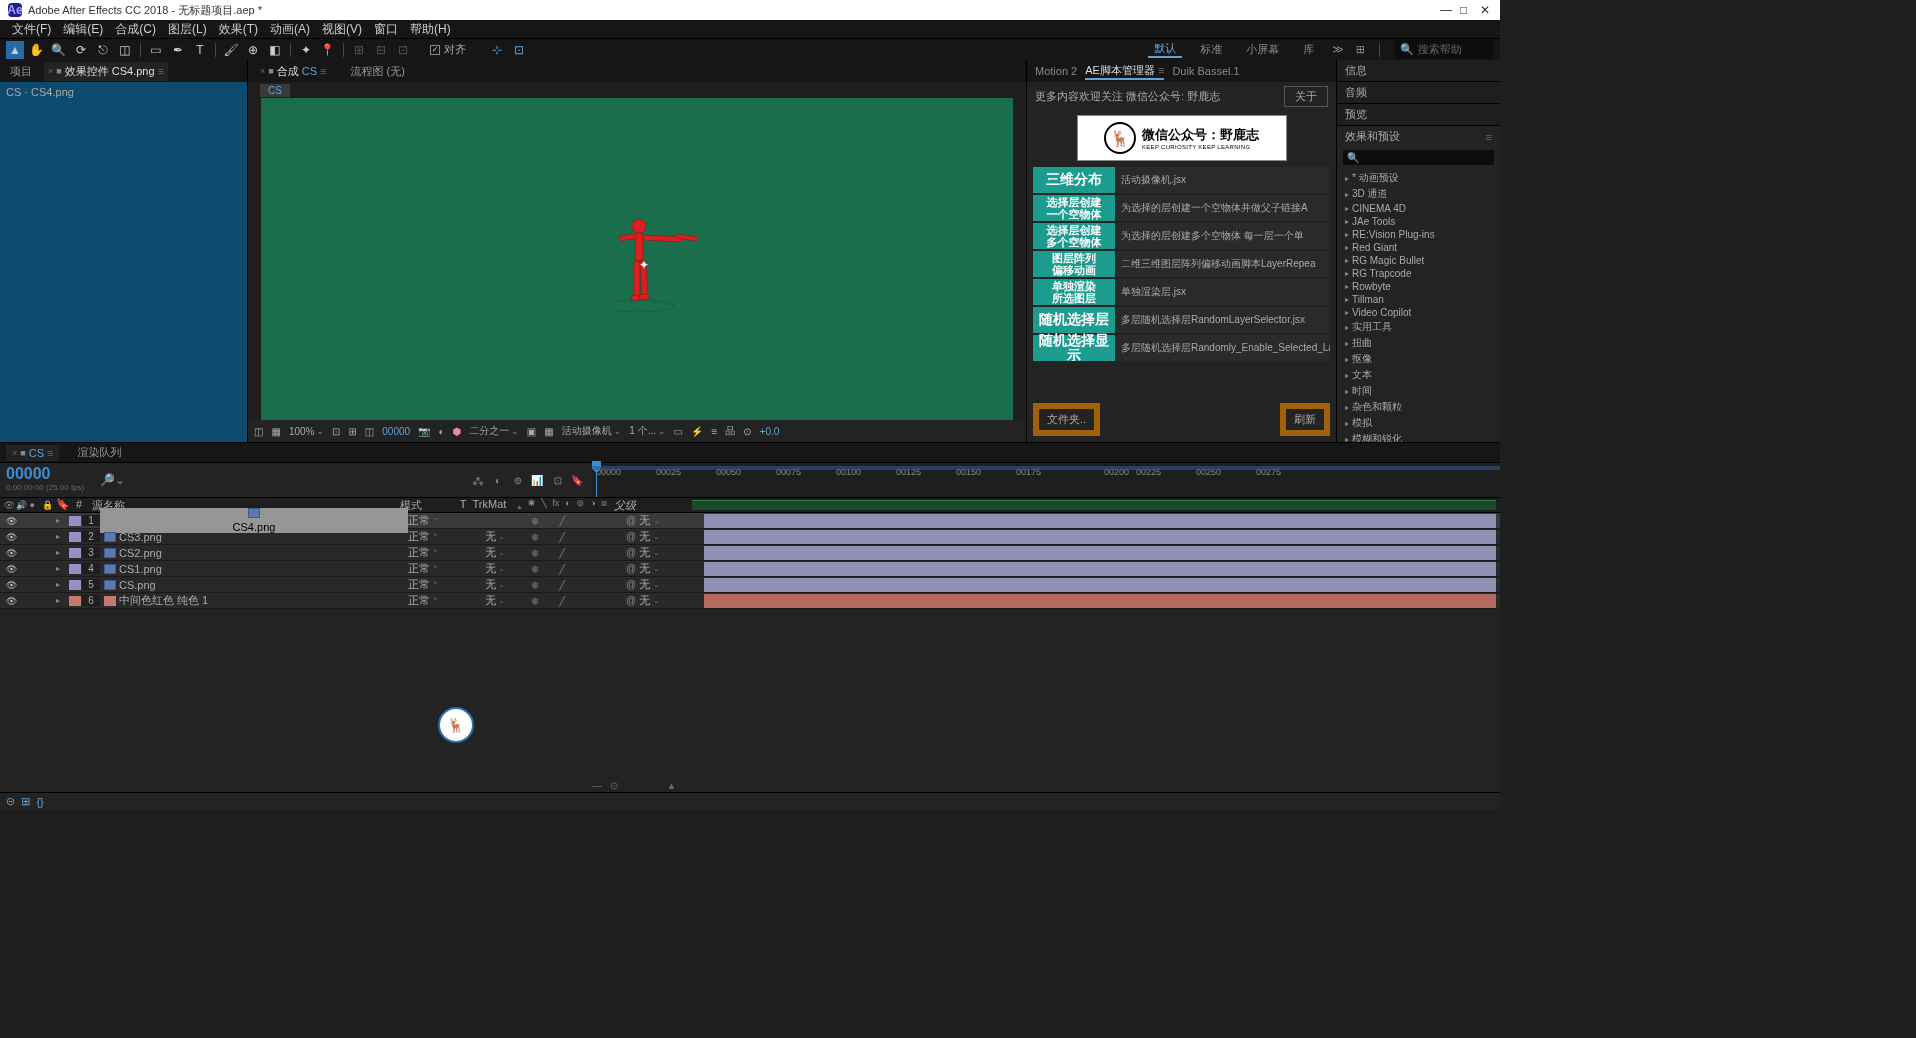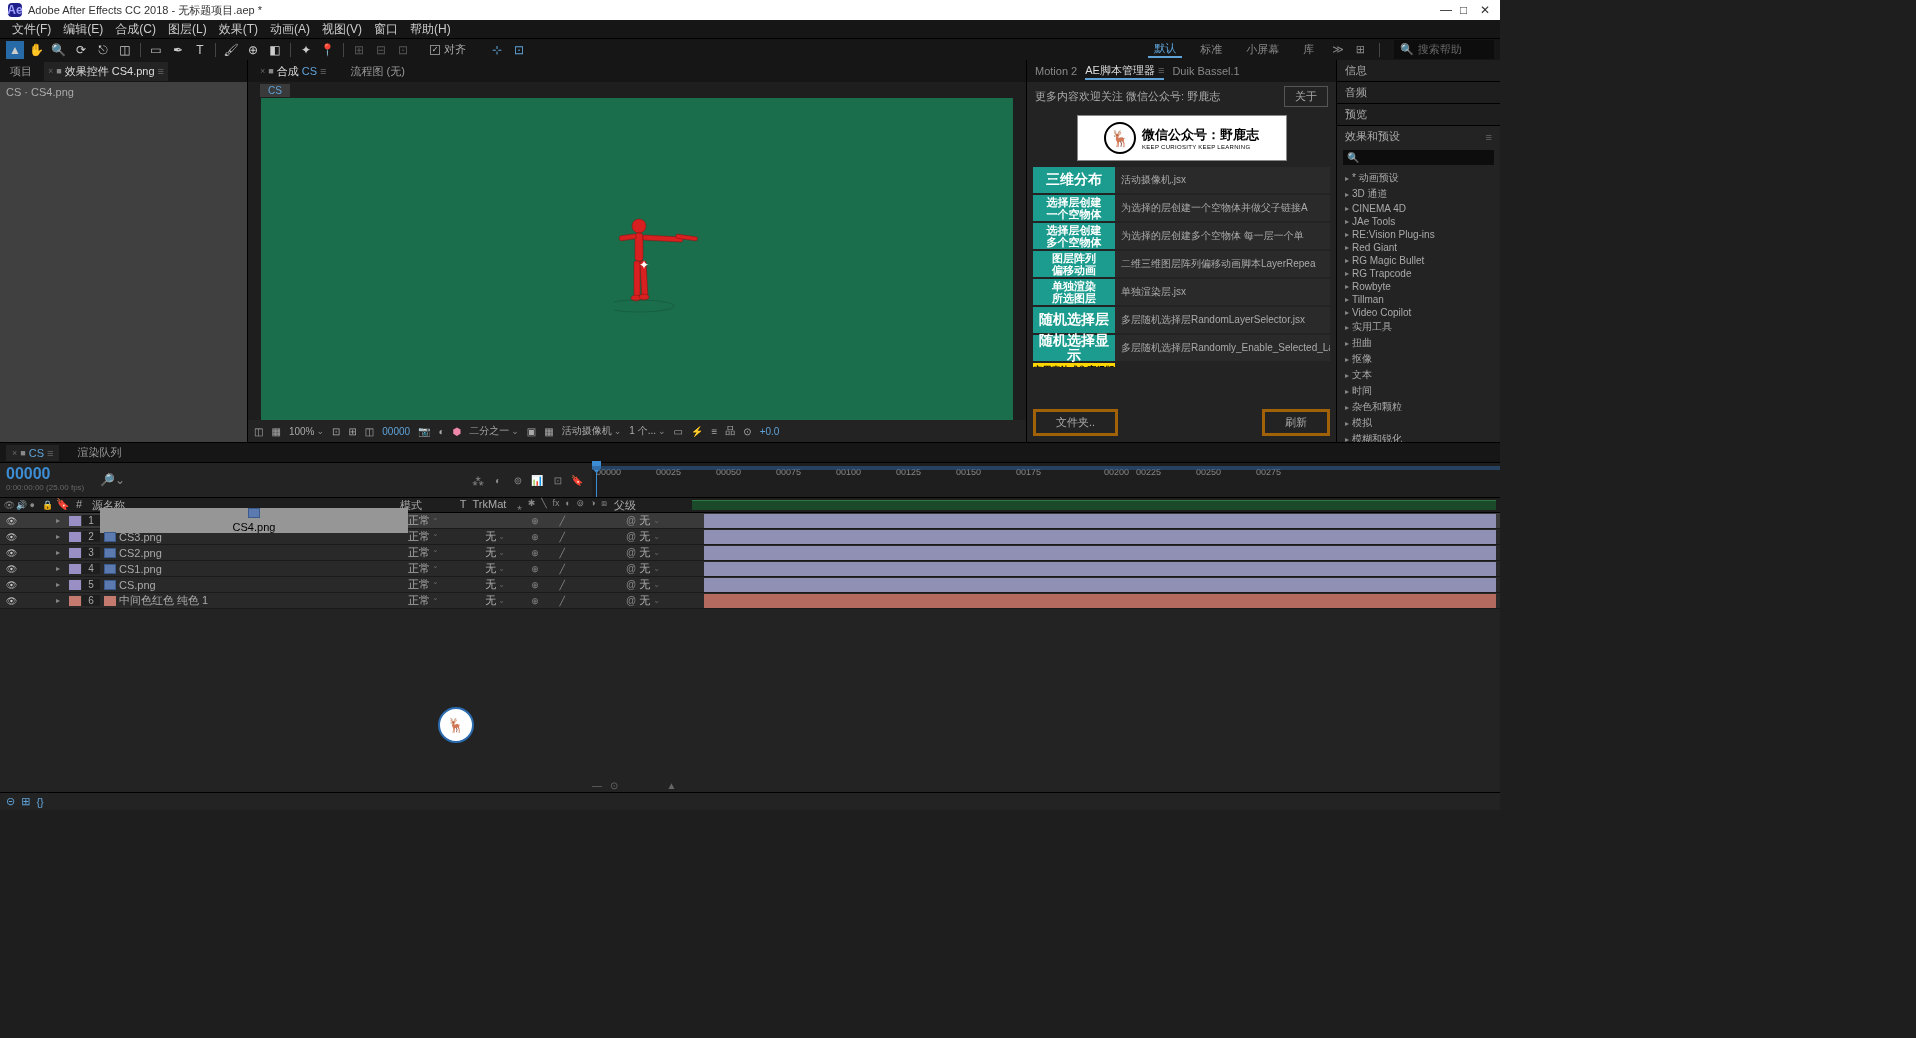--- a/index.html
+++ b/index.html
@@ -17,21 +17,21 @@
 .toolbar .right-tools { margin-left:auto; display:flex; gap:12px; align-items:center; }
 .workspace-tab { color:#888; padding:0 6px; }
 .workspace-tab.active { color:#5fa3d9; border-bottom:2px solid #5fa3d9; }
 .search-help { background:#0d0d0d; padding:2px 6px; width:100px; display:flex; align-items:center; gap:4px; }
 .main-area { display:flex; height:382px; }
 .left-panel { width:248px; background:#232323; border-right:1px solid #000; display:flex; flex-direction:column; }
 .panel-tabs { background:#161616; height:22px; display:flex; align-items:center; padding:0 6px; gap:8px; }
 .panel-tabs .tab { padding:2px 4px; color:#999; display:flex; align-items:center; gap:3px; }
 .panel-tabs .tab.active { background:#232323; color:#ddd; }
 .panel-tabs .tab .x-icn { color:#666; font-size:9px; }
-.panel-content { flex:1; padding:4px 6px; background:#404040; }
+.panel-content { flex:1; padding:4px 6px; background:#0c4a6e; }
 .center-panel { flex:1; background:#161616; display:flex; flex-direction:column; }
 .comp-tabs { background:#161616; height:22px; display:flex; align-items:center; padding:0 6px; gap:12px; }
 .comp-tabs .tab { padding:2px 6px; color:#999; display:flex; align-items:center; gap:3px; }
 .comp-tabs .tab.active { color:#ddd; }
 .comp-breadcrumb { background:#1e1e1e; height:16px; padding:0 12px; display:flex; align-items:center; }
 .comp-breadcrumb span { background:#3a3a3a; padding:1px 8px; color:#5fa3d9; font-size:10px; }
 .viewport { flex:1; background:#1e1e1e; display:flex; align-items:center; justify-content:center; position:relative; }
 .viewport-canvas { width:752px; height:322px; background:#1b6e4c; position:relative; overflow:hidden; }
 .figure { position:absolute; left:353px; top:120px; }
 .viewport-controls { background:#232323; height:22px; display:flex; align-items:center; padding:0 6px; gap:8px; font-size:10px; color:#aaa; }
@@ -46,21 +46,21 @@
 .wechat-banner .deer-logo { width:32px; height:32px; border:2px solid #000; border-radius:50%; display:flex; align-items:center; justify-content:center; font-size:16px; }
 .wechat-banner .wtxt { display:flex; flex-direction:column; }
 .wechat-banner .wtxt .main { font-size:13px; font-weight:bold; }
 .wechat-banner .wtxt .sub { font-size:6px; letter-spacing:0.3px; }
 .script-list { flex:1; overflow:auto; padding:0 2px; }
 .script-item { display:flex; margin:2px 4px; height:26px; }
 .script-btn { width:82px; background:#1b9c8e; color:#fff; display:flex; align-items:center; justify-content:center; font-size:11px; font-weight:bold; text-align:center; line-height:1.1; }
 .script-btn.big { font-size:14px; }
 .script-desc { flex:1; padding:4px 6px; background:#2a2a2a; color:#aaa; font-size:10px; display:flex; align-items:center; overflow:hidden; white-space:nowrap; }
 .script-footer { display:flex; justify-content:space-between; padding:6px; }
-.script-footer .btn { border:3px solid #a16207; padding:3px 20px;margin-top:36px; }
+.script-footer .btn { border:6px solid #a16207; padding:3px 8px;margin-top:36px; }
 .far-right { width:164px; background:#232323; border-left:1px solid #000; display:flex; flex-direction:column; }
 .far-right .section { background:#1e1e1e; padding:3px 8px; border-bottom:1px solid #000; }
 .effects-header { display:flex; align-items:center; justify-content:space-between; padding:3px 8px; background:#232323; }
 .effects-search { margin:3px 6px; background:#0d0d0d; padding:2px 4px; display:flex; align-items:center; gap:4px; }
 .effects-tree { flex:1; overflow:auto; padding:2px 0; }
 .tree-item { padding:1px 8px; color:#aaa; font-size:10px; display:flex; align-items:center; gap:3px; }
 .tree-item::before { content:"▸"; font-size:8px; color:#888; }
 .timeline-area { height:350px; display:flex; flex-direction:column; background:#1e1e1e; border-top:1px solid #000; }
 .tl-tabs { background:#161616; height:20px; display:flex; align-items:center; padding:0 6px; gap:12px; border-bottom:1px solid #000; }
 .tl-tabs .tab { padding:2px 6px; color:#999; display:flex; align-items:center; gap:3px; }
@@ -80,21 +80,21 @@
 .playhead::before { content:""; position:absolute; top:-2px; left:-4px; width:9px; height:12px; background:#3d8dd4; clip-path:polygon(0 0,100% 0,100% 60%,50% 100%,0 60%); }
 .tl-columns { display:flex; height:16px; background:#1e1e1e; border-top:1px solid #000; border-bottom:1px solid #000; }
 .tl-col-switches { width:56px; display:flex; align-items:center; justify-content:space-around; padding:0 2px; }
 .tl-col-switches .sw-icn { width:10px; height:10px; color:#888; font-size:9px; }
 .tl-col-label { width:14px; }
 .tl-col-num { width:18px; text-align:center; }
 .tl-col-name { flex:0 0 308px; padding:0 4px; }
 .tl-col-mode { width:56px; padding:0 4px; }
 .tl-col-trkmat { width:62px; padding:0 4px; text-align:center; }
 .tl-col-sw2 { width:96px; display:flex; justify-content:space-around; }
-.tl-col-parent { width:78px; padding:0 4px; }
+.tl-col-parent { width:78px; padding:0 4px;font-style:italic; }
 .tl-col-track { flex:1; }
 .layer-row { display:flex; height:16px; align-items:center; background:#292929; border-bottom:1px solid #1a1a1a; }
 .layer-row.selected { background:#3a3a3a; }
 .layer-row.selected .name-cell { background:#969696; color:#000;flex-direction:column; }
 .lr-switches { width:56px; display:flex; align-items:center; justify-content:space-around; }
 .lr-eye { width:10px; font-size:9px; color:#ccc; }
 .lr-twirl { width:12px; color:#888; font-size:8px; }
 .lr-label { width:12px; height:10px; margin:0 1px; }
 .lr-num { width:18px; text-align:center; font-size:10px; color:#aaa; background:#1e1e1e; }
 .name-cell { flex:0 0 308px; padding:0 4px; display:flex; align-items:center; gap:3px; }

